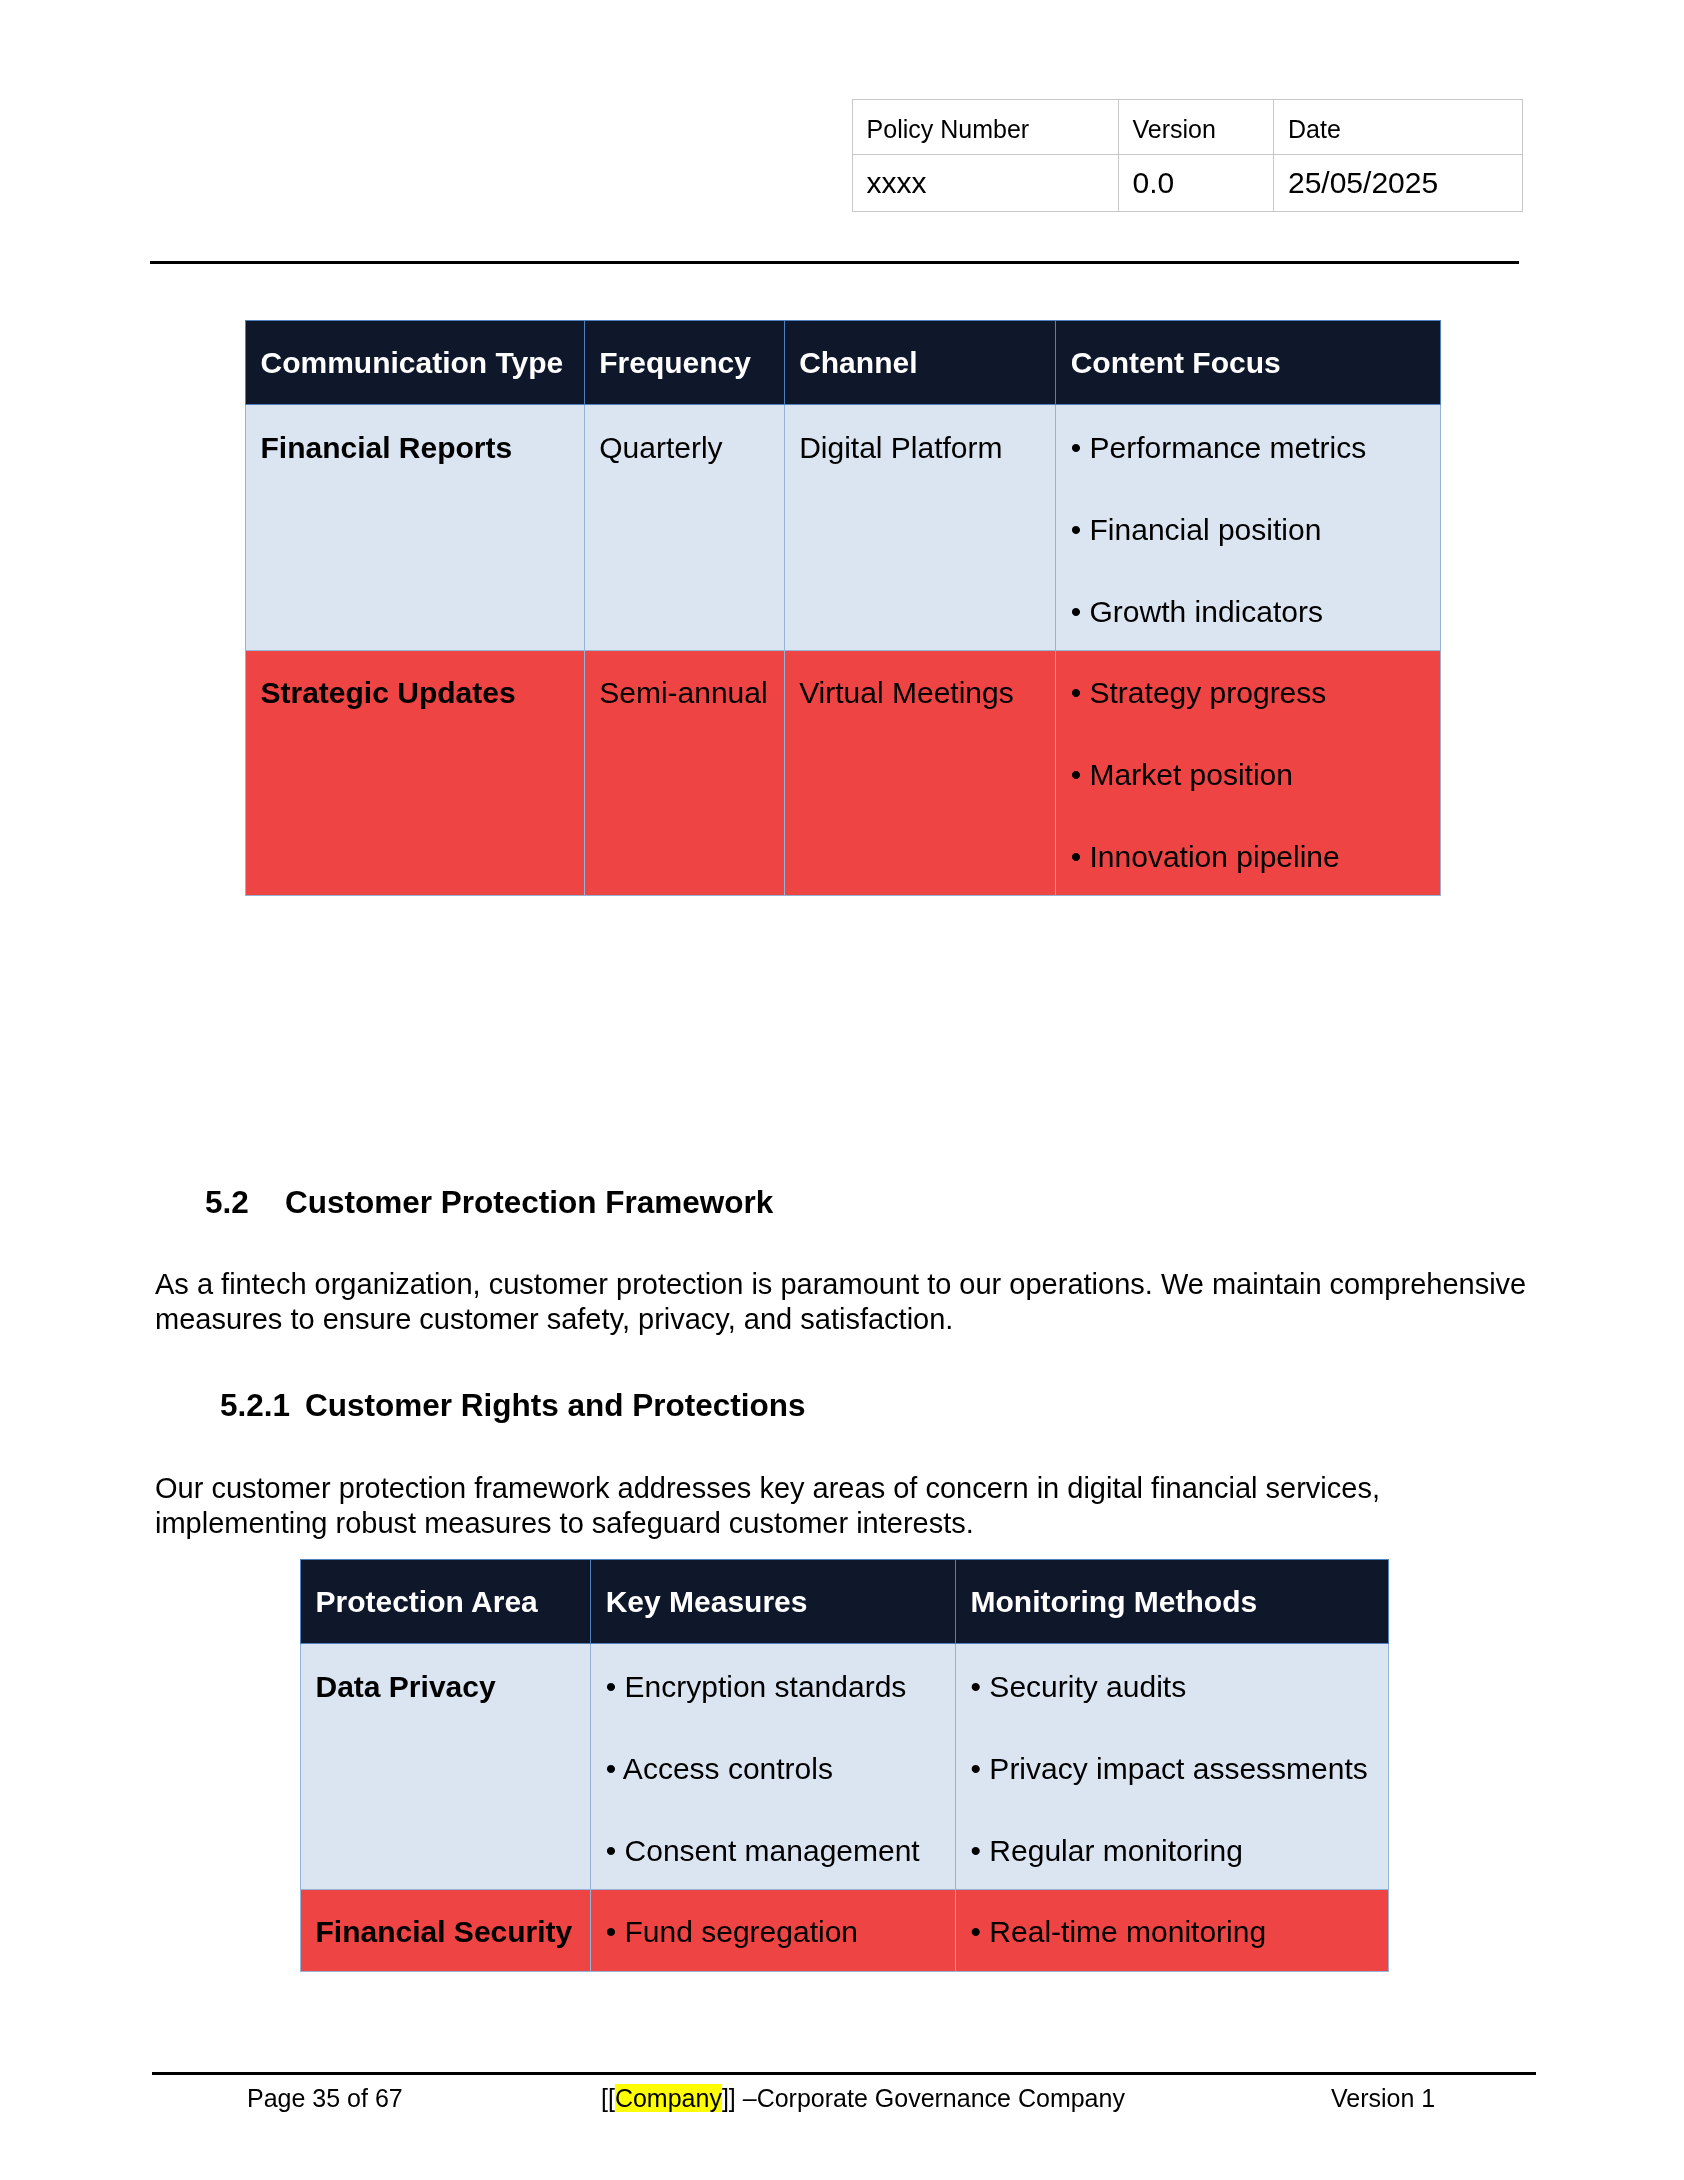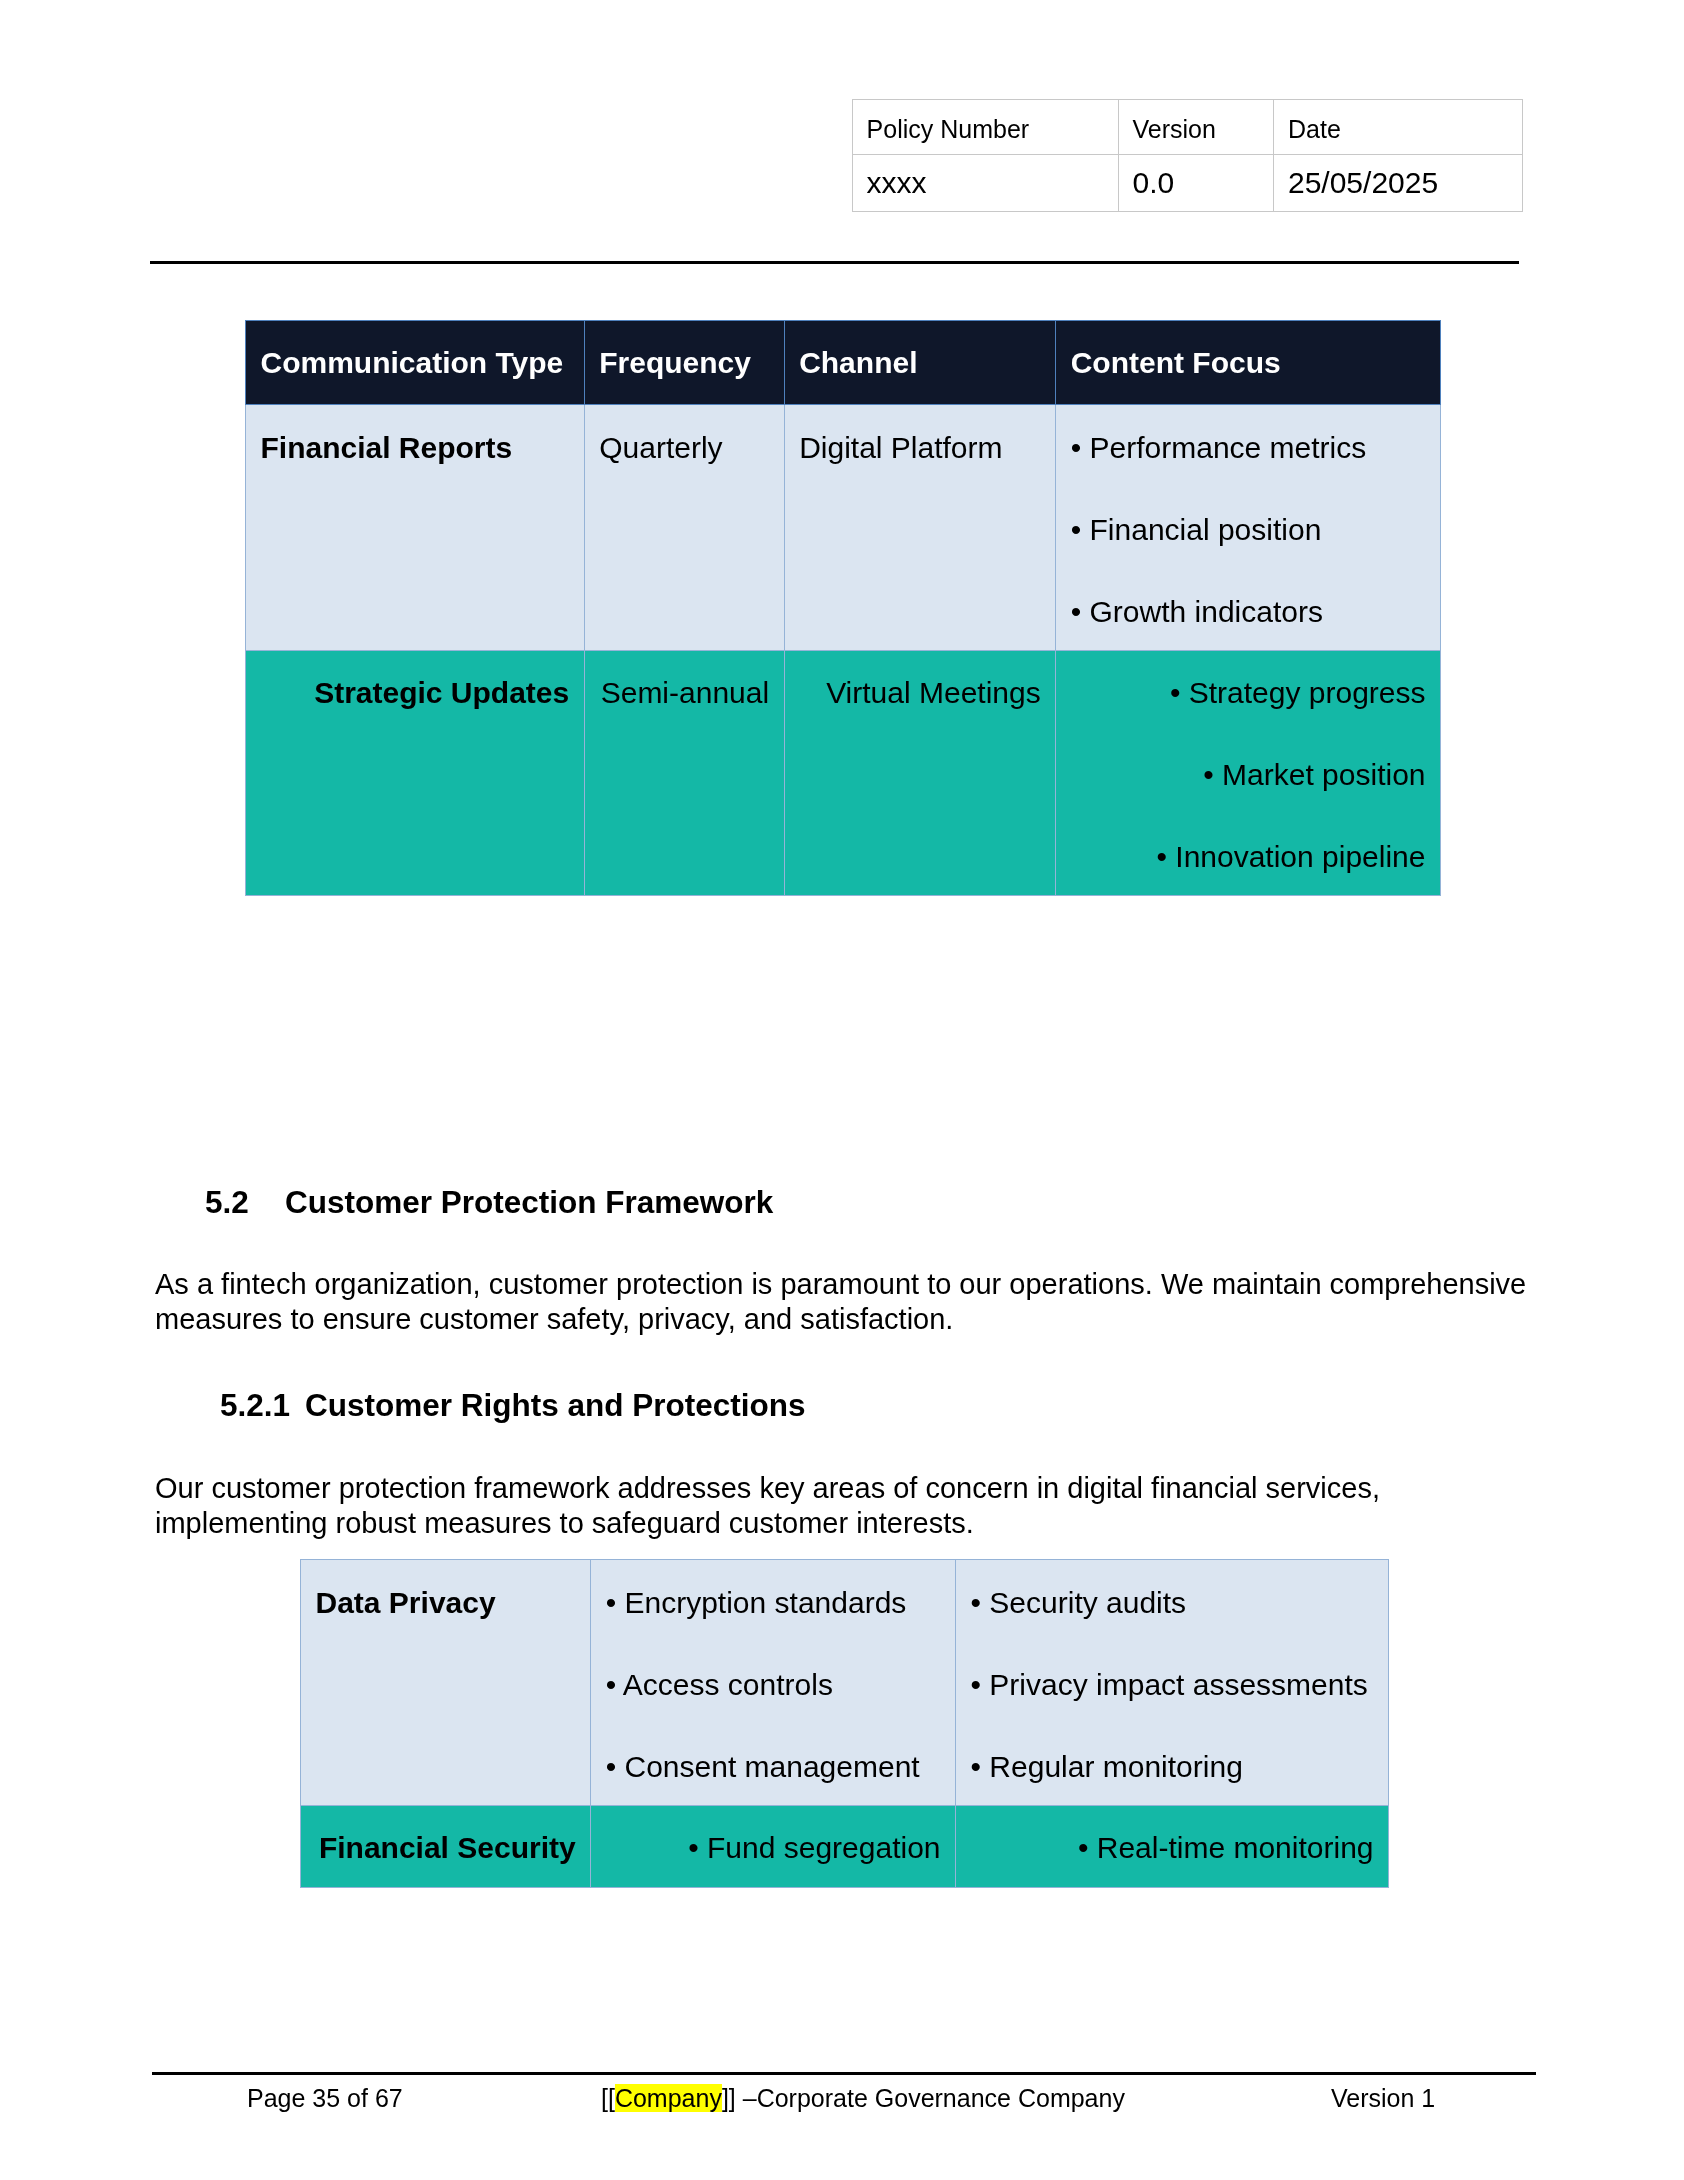--- a/index.html
+++ b/index.html
@@ -13,21 +13,21 @@
   #meta-table tr.lab td { height: 49px; font-size: 25px; padding-top: 5.1px; }
   #meta-table tr.val td { height: 56px; font-size: 30px; }
   .header-rule { left: 150px; top: 261px; width: 1369px; height: 2.6px; background: #000; }
 
   
   table.blue { position: absolute; border-collapse: collapse; font-size: 30px; }
   table.blue th { background: #0f172a; color: #fff; text-align: left; font-weight: bold;
                   padding: 0 14.5px; height: 83px; vertical-align: middle; border: 1.7px solid #4F81BD; }
   table.blue td { border: 1.7px solid #95B3D7; vertical-align: top; padding: 25.6px 14.5px 0 14.5px; }
   table.blue tr.shade td { background: #DBE5F1; }
-  table.blue tr.plain td { background: #14b8a6; text-align: right; }
+  table.blue tr.plain td { background: #ef4444; }
   table.blue td.rowhead { font-weight: bold; }
   .bullet { display: block; height: 82px; line-height: 34px; white-space: nowrap; }
   .bullet:last-child { height: 53px; }
 
   #comm-table { left: 245px; top: 320px; width: 1196px; }
   #comm-table col.c1 { width: 339px; } #comm-table col.c2 { width: 200px; }
   #comm-table col.c3 { width: 272px; } #comm-table col.c4 { width: 385px; }
   #comm-table tr.body td { height: 219px; margin-left: 7px; }
 
   #prot-table { left: 300px; top: 1559px; width: 1089px; }
@@ -114,20 +114,25 @@
 </div>
 <div class="abs para p2">Our customer protection framework addresses key areas of concern in digital financial services, implementing robust measures to safeguard customer interests.</div>
 
 <table id="prot-table" class="blue">
   <colgroup>
       <col class="c1">
       <col class="c2">
       <col class="c3">
     </colgroup>
   <tbody>
+      <tr>
+    <th>Protection Area</th>
+    <th>Key Measures</th>
+    <th>Monitoring Methods</th>
+  </tr>
   <tr class="r1 shade">
     <td class="rowhead">Data Privacy</td>
     <td>
       <span class="bullet">• Encryption standards</span>
       <span class="bullet">• Access controls</span>
       <span class="bullet">• Consent management</span>
     </td>
     <td>
       <span class="bullet">• Security audits</span>
       <span class="bullet">• Privacy impact assessments</span>

